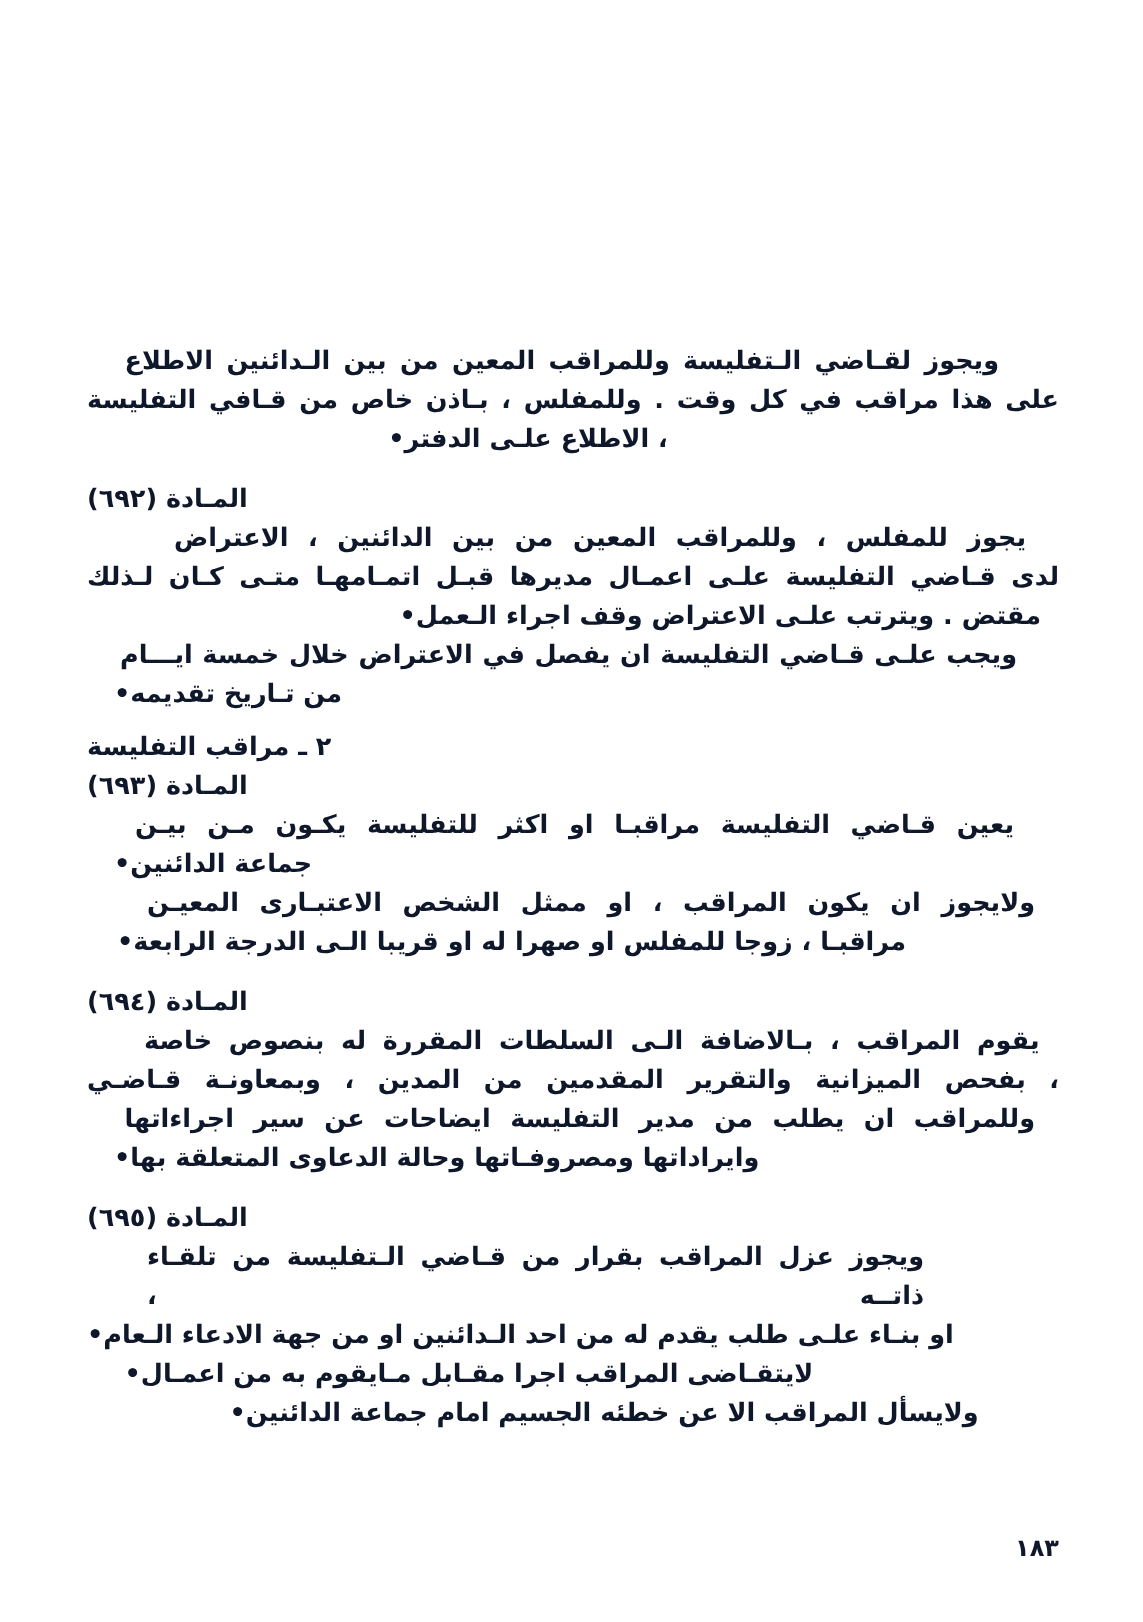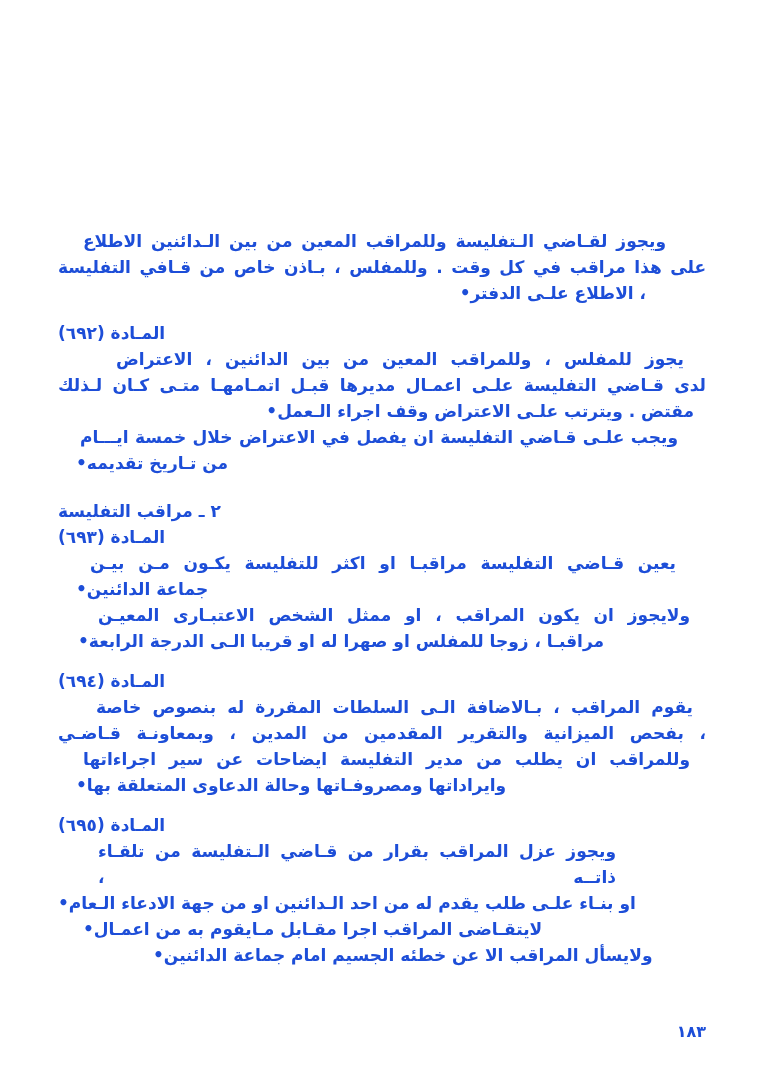--- a/index.html
+++ b/index.html
@@ -7,21 +7,21 @@
     padding: 0;
     background: #ffffff;
   }
   .page {
     position: relative;
     width: 762px;
     height: 1081px;
     background: #ffffff;
     overflow: hidden;
     font-family: "DejaVu Sans", sans-serif;
-    color: #1d4ed8;
+    color: #0f172a;
     border-radius: 20px;
   }
   .textblock {
     position: absolute;
     top: 228px;
     left: 58px;
     width: 648px;
     direction: rtl;
     font-size: 17px;
     font-weight: bold;
@@ -34,42 +34,42 @@
     text-align: justify;
     text-align-last: justify;
   }
   .line.left  { text-align: left; }
   .line.right { text-align: right; }
   .heading {
     text-align: left;
     line-height: 26px;
   }
   .heading.article { margin-top: 14px; }
-  .heading.section { margin-top: 22px; }
+  .heading.section { margin-top: 9px; }
   .heading.section + .heading.article { margin-top: 0; }
   .pagenum {
     position: absolute;
     top: 1022px;
     left: 58px;
     width: 648px;
     text-align: right;
     font-size: 16px;
     font-weight: bold;
     direction: rtl;
   }
 </style>
 </head>
 <body>
 
 <div class="page">
   <main class="textblock" id="doc">
       <div class="para">
         <div class="line first" style="padding-right: 40px; padding-left: 25px;">ويجوز لقـاضي الـتفليسة وللمراقب المعين من بين الـدائنين الاطلاع</div>
         <div class="line full">على هذا مراقب في كل وقت . وللمفلس ، بـاذن خاص من قـافي التفليسة</div>
-        <div class="line right" style="padding-right: 60px;">، الاطلاع علـى الدفتر•</div>
+        <div class="line right" style="padding-right: 60px; text-align: center;">، الاطلاع علـى الدفتر•</div>
       </div>
       <div class="heading article">المـادة (٦٩٢)</div>
       <div class="para">
         <div class="line first" style="padding-right: 22px; padding-left: 58px;">يجوز للمفلس ، وللمراقب المعين من بين الدائنين ، الاعتراض</div>
         <div class="line full">لدى قـاضي التفليسة علـى اعمـال مديرها قبـل اتمـامهـا متـى كـان لـذلك</div>
         <div class="line right" style="padding-right: 12px;">مقتض . ويترتب علـى الاعتراض وقف اجراء الـعمل•</div>
       </div>
       <div class="para">
         <div class="line first" style="padding-right: 28px; padding-left: 22px;">ويجب علـى قـاضي التفليسة ان يفصل في الاعتراض خلال خمسة ايـــام</div>
         <div class="line left" style="padding-left: 18px;">من تـاريخ تقديمه•</div>

